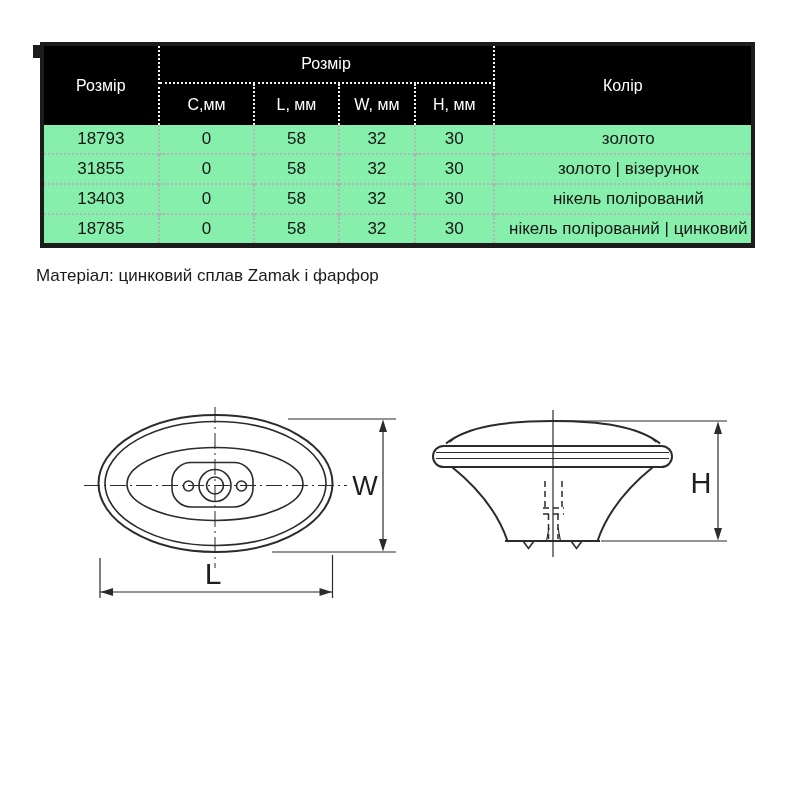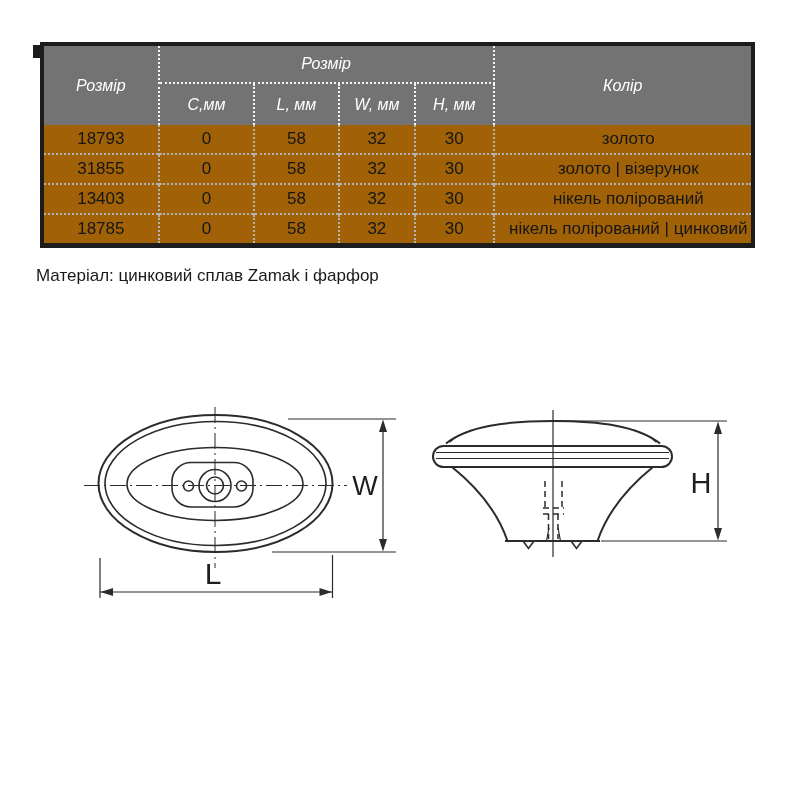--- a/index.html
+++ b/index.html
@@ -9,29 +9,29 @@
   }
   
   .spec-table{
     position:absolute;left:40px;top:42px;width:715px;
     border-collapse:collapse;table-layout:fixed;
     border:4px solid #1c1c1c;border-bottom-width:5px;
   }
   .spec-table thead tr.group-row{height:39px;}
   .spec-table thead tr.sub-row{height:42px;}
   .spec-table th{
-    background:#737373;color:#ffffff;font-weight:400;font-size:16px;
-    text-align:center;vertical-align:middle;padding:0;font-style:italic;
+    background:#000000;color:#ffffff;font-weight:400;font-size:16px;
+    text-align:center;vertical-align:middle;padding:0;
   }
   .spec-table th.article-h{border-right:2px dotted #f5f5f5;}
   .spec-table th.size-group-h{border-right:2px dotted #f5f5f5;border-bottom:2px dotted #f5f5f5;}
   .spec-table th.sub-h{border-right:2px dotted #f5f5f5;}
   .spec-table td{
     font-size:17px;color:#161616;text-align:center;vertical-align:middle;
-    height:28px;padding:0;border-right:2px dotted #b3b3b3;background:#a16207;
+    height:28px;padding:0;border-right:2px dotted #b3b3b3;background:#86efac;
   }
   .spec-table td.color-cell{text-align:center;padding-left:11px;border-right:none;}
   .spec-table tbody tr + tr td{border-top:2px dotted #b3b3b3;}
   .corner-notch{position:absolute;left:33px;top:45px;width:8px;height:13px;background:#1c1c1c;}
   
   .material-note{position:absolute;left:36px;top:266px;font-size:17px;color:#1a1a1a;}
   
   .drawing-svg{position:absolute;left:0;top:395px;}
   .ln{stroke:#2b2b2b;fill:none;}
   .thick{stroke-width:2;}

